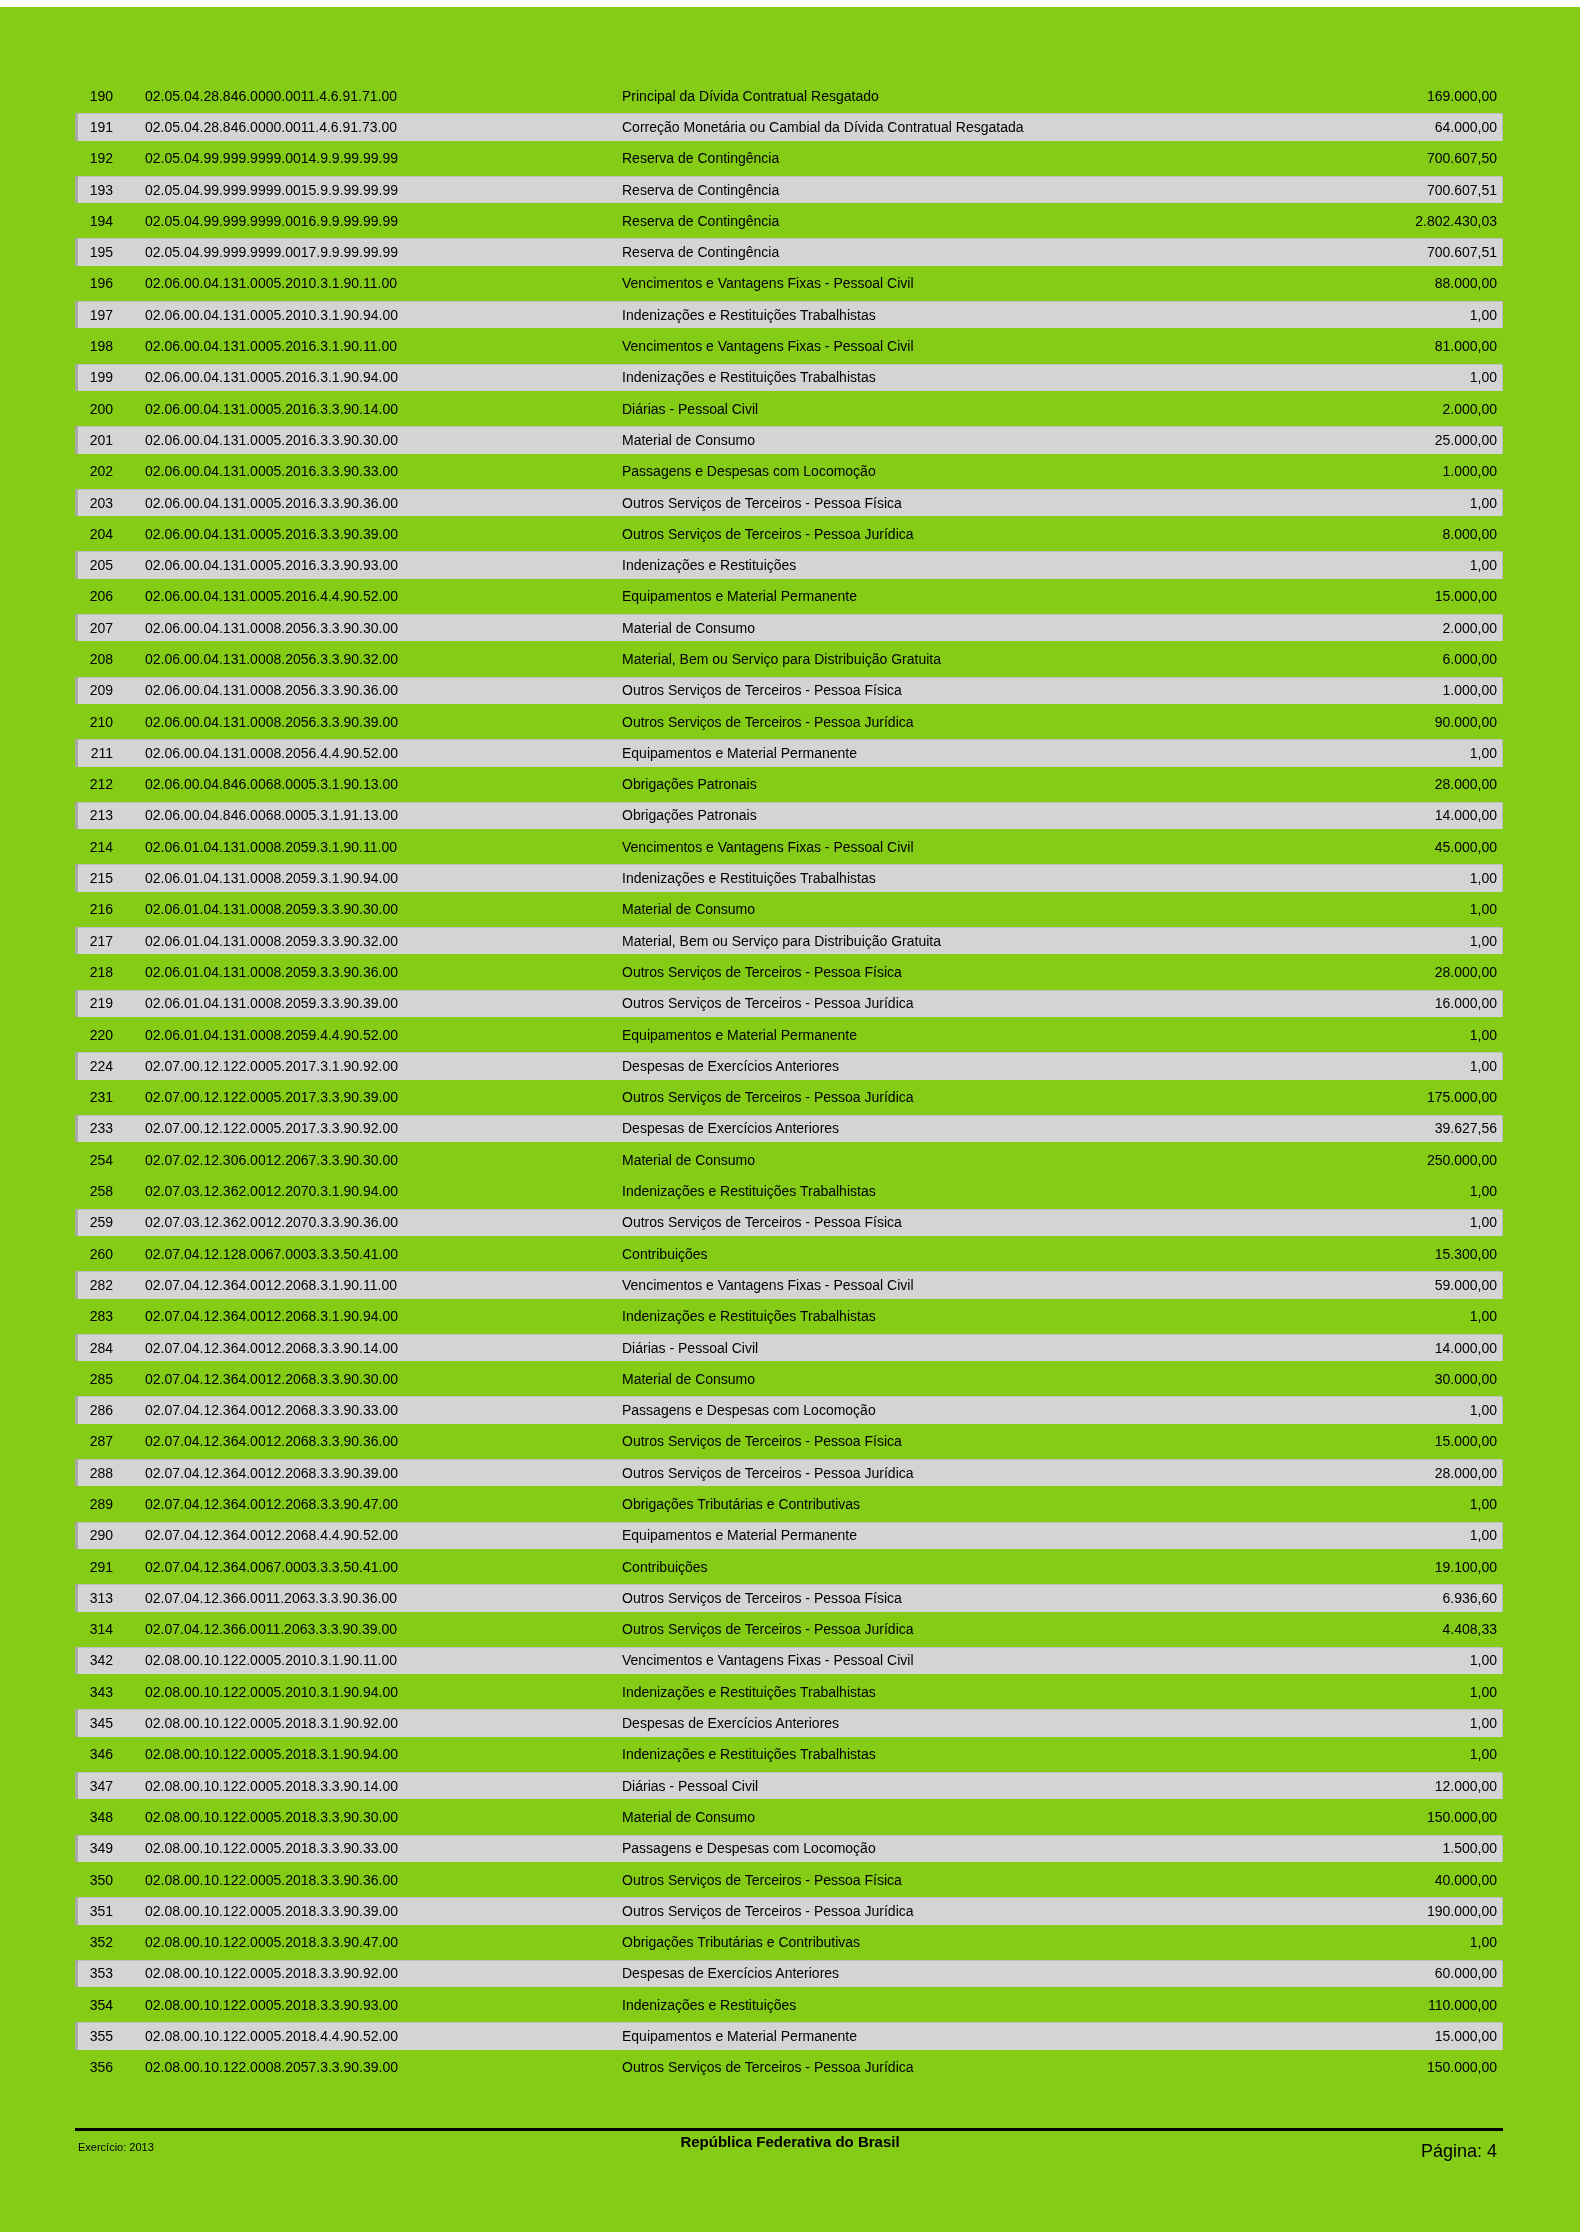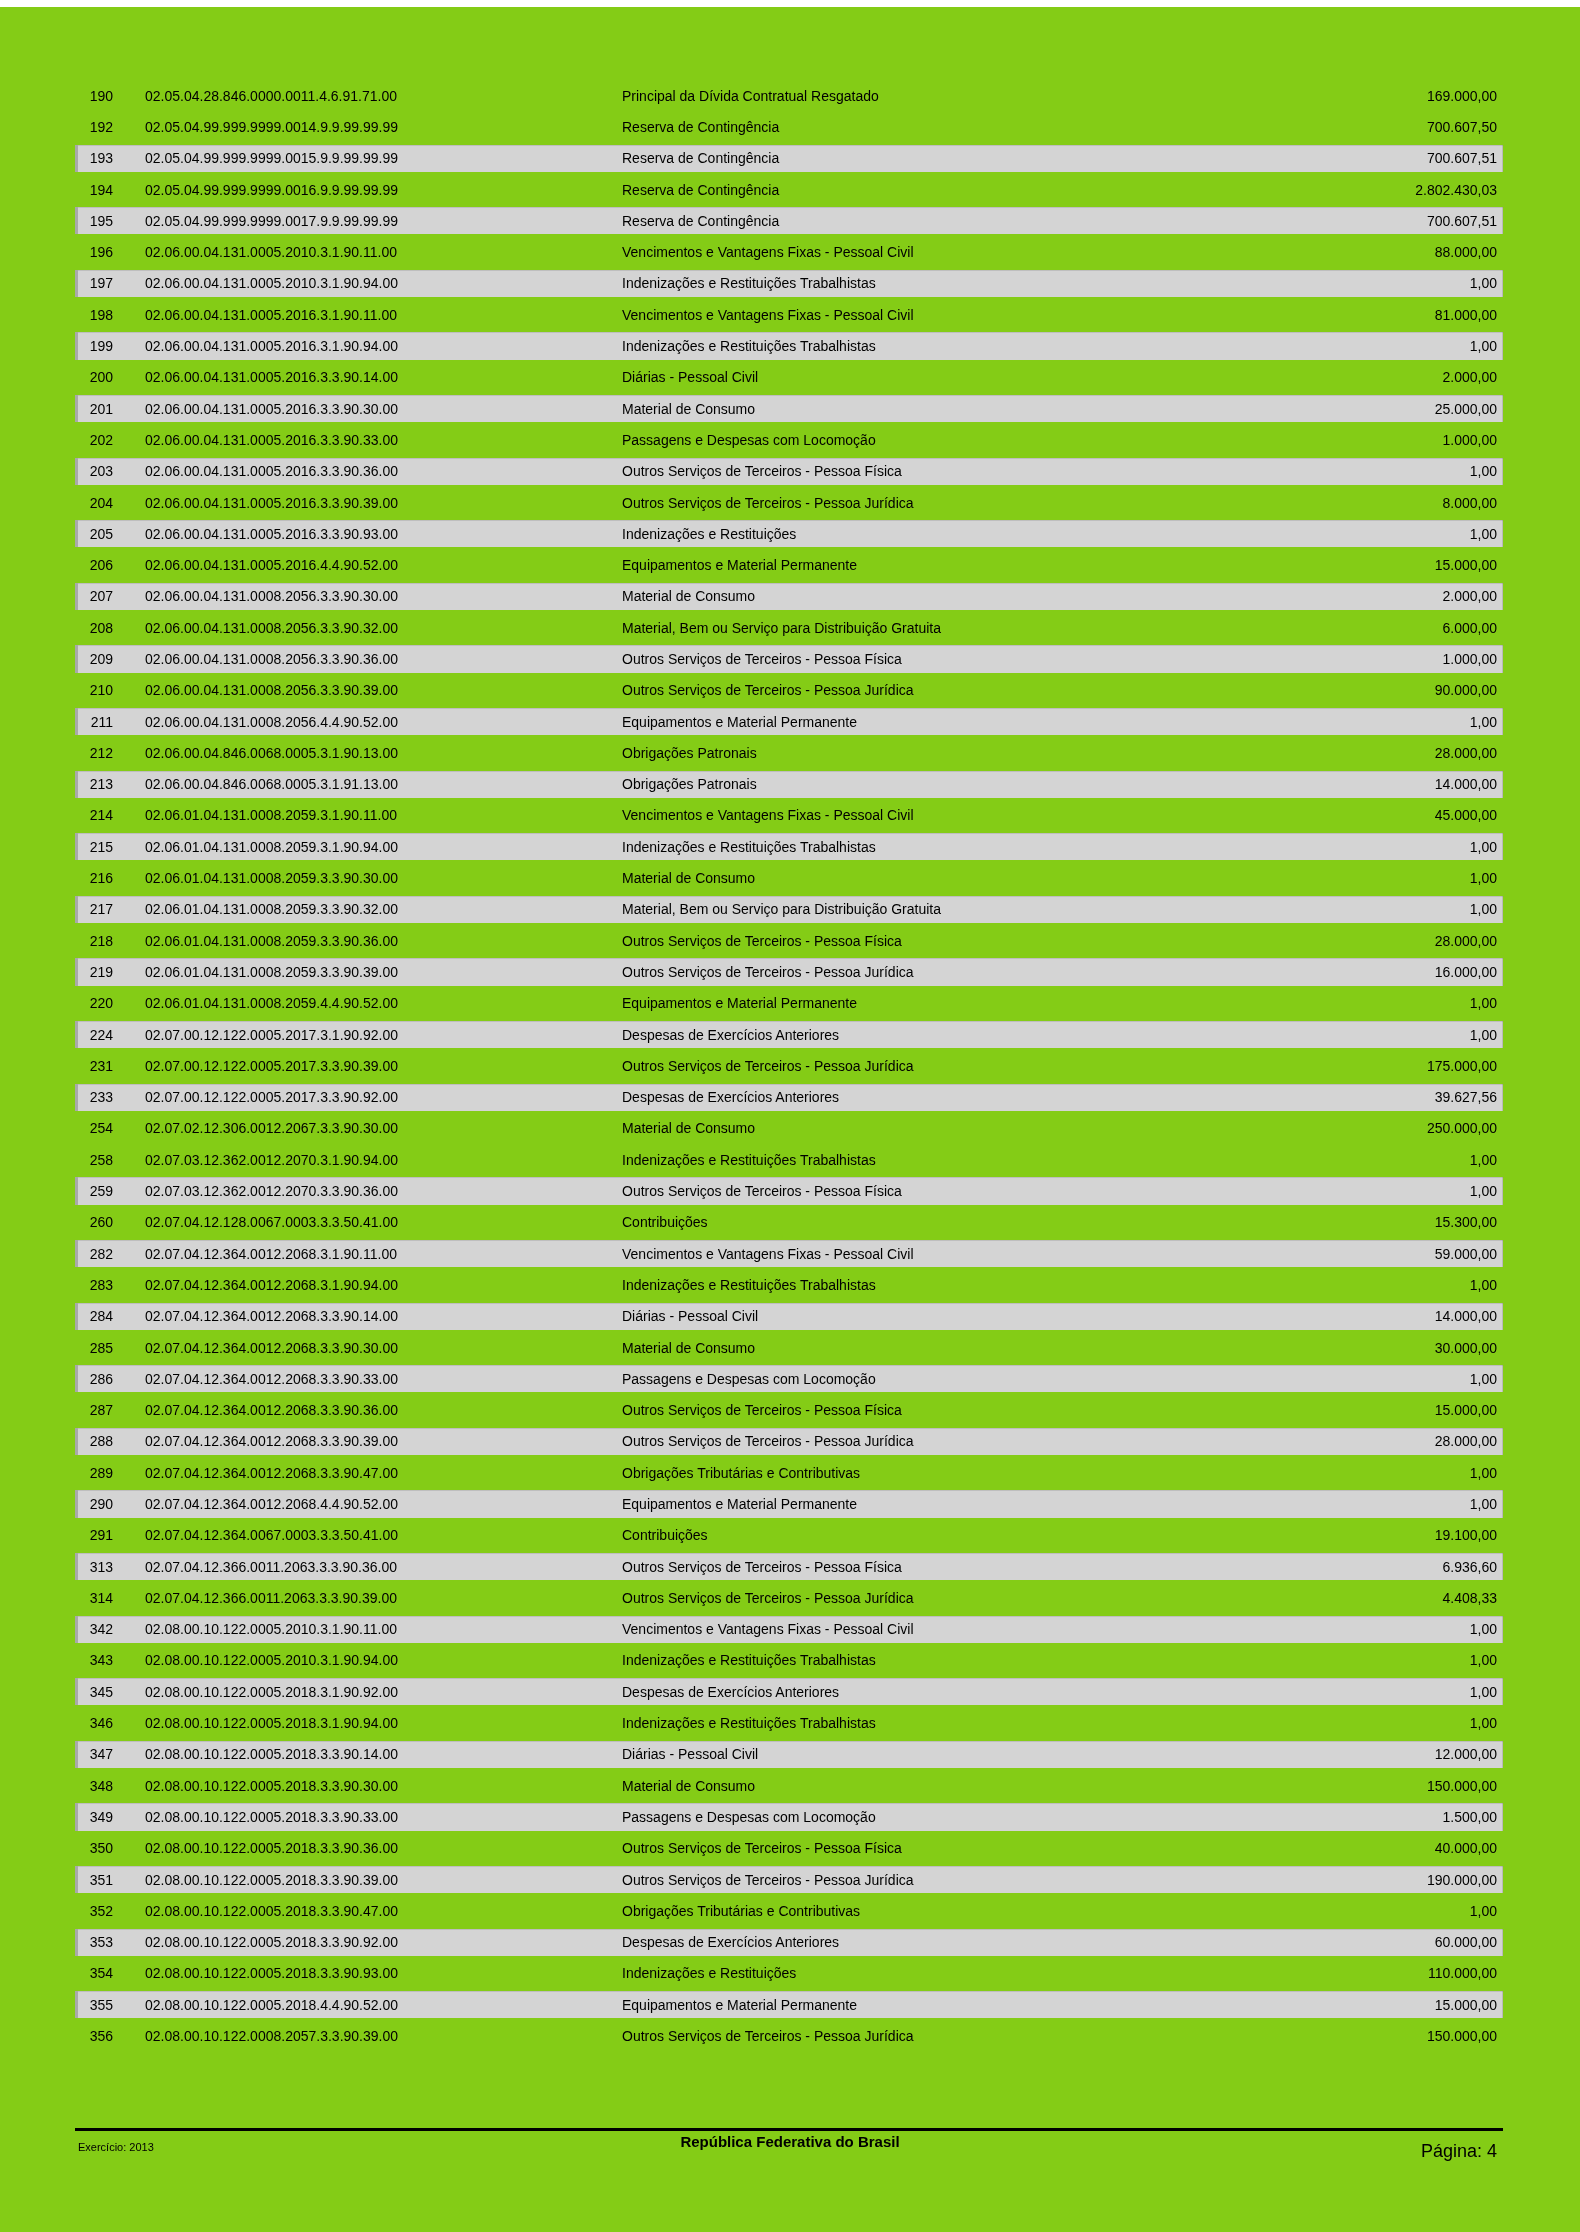--- a/index.html
+++ b/index.html
@@ -98,20 +98,28 @@
 <div class="page">
   <div class="table" id="budget-rows">
       <div class="row">
         <div class="band">
           <div class="c-num">190</div>
           <div class="c-code">02.05.04.28.846.0000.0011.4.6.91.71.00</div>
           <div class="c-desc">Principal da Dívida Contratual Resgatado</div>
           <div class="c-val">169.000,00</div>
         </div>
       </div>
+      <div class="row shaded">
+        <div class="band">
+          <div class="c-num">191</div>
+          <div class="c-code">02.05.04.28.846.0000.0011.4.6.91.73.00</div>
+          <div class="c-desc">Correção Monetária ou Cambial da Dívida Contratual Resgatada</div>
+          <div class="c-val">64.000,00</div>
+        </div>
+      </div>
       <div class="row">
         <div class="band">
           <div class="c-num">192</div>
           <div class="c-code">02.05.04.99.999.9999.0014.9.9.99.99.99</div>
           <div class="c-desc">Reserva de Contingência</div>
           <div class="c-val">700.607,50</div>
         </div>
       </div>
       <div class="row shaded">
         <div class="band">

